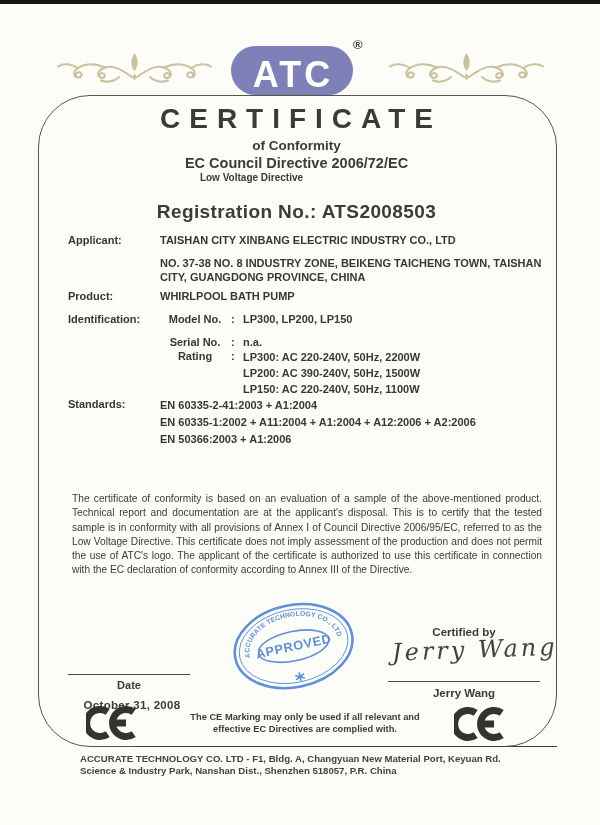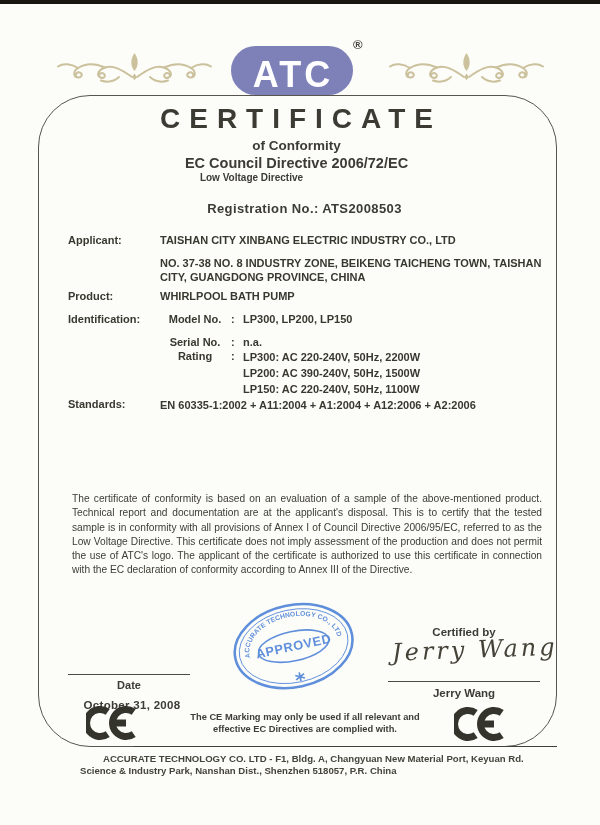--- a/index.html
+++ b/index.html
@@ -36,21 +36,21 @@
   .frame{
     left:38px;top:95px;width:517px;height:650px;
     border:1.6px solid #57554e;border-radius:52px;
   }
 
   .title{left:38px;top:103px;width:517px;font-size:28px;letter-spacing:9px;
          padding-left:9px;box-sizing:border-box;color:#3b3a33;}
   .subtitle{left:38px;top:138px;width:517px;font-size:13.5px;}
   .directive1{left:38px;top:155px;width:517px;font-size:14.5px;}
   .directive2{left:38px;top:172px;width:427px;font-size:10px;}
-  .registration{left:38px;top:201px;width:517px;font-size:13px;letter-spacing:.4px;margin-left:8px;}
+  .registration{left:38px;top:201px;width:517px;font-size:19px;letter-spacing:.4px;}
 
   .fld{font-size:11px;font-weight:bold;line-height:14px;color:#393830;}
   .lab{left:60px;width:84px;margin-left:8px;}
   .val{left:160px;width:398px;}
   .sublab{left:160px;width:70px;text-align:center;}
   .colon{left:231px;width:8px;}
   .subval{left:243px;width:300px;}
   .multiline div{line-height:16px;}
 
   .paragraph{
@@ -76,21 +76,21 @@
 
   .ce{width:52px;height:46px;}
   .ce.left{left:86px;top:700px;}
   .ce.right{left:454px;top:701px;}
   .ce-note{left:165px;width:280px;font-size:9.3px;font-weight:bold;color:#3d3c36;}
   .ce-note.l1{top:712px;}
   .ce-note.l2{top:724px;}
 
   .footer-line{left:134px;top:746px;width:423px;border-top:1.5px solid #403f38;}
   .footer-addr{left:80px;width:460px;font-size:9.6px;font-weight:bold;color:#45443c;line-height:12px;}
-  .footer-addr.l1{top:753px;margin-left:23px;}
+  .footer-addr.l1{top:753px;}
   .footer-addr.l2{top:765px;}
 </style>
 </head>
 <body>
 
 <div>
 
   <div class="abs scan-edge"></div>
 
   <svg class="abs flourish left" viewBox="0 0 165 45">
@@ -153,21 +153,23 @@
   <div class="abs fld sublab" style="top:349px">Rating</div>
   <div class="abs fld colon" style="top:349px">:</div>
   <div class="abs fld subval multiline" style="top:349px">
     <div>LP300: AC 220-240V, 50Hz, 2200W</div>
     <div>LP200: AC 390-240V, 50Hz, 1500W</div>
     <div>LP150: AC 220-240V, 50Hz, 1100W</div>
   </div>
 
   <div class="abs fld lab" style="top:397px">Standards:</div>
   <div class="abs fld val multiline" style="top:397px;line-height:17px">
+    <div style="line-height:17px">EN 60335-2-41:2003 + A1:2004</div>
     <div style="line-height:17px">EN 60335-1:2002 + A11:2004 + A1:2004 + A12:2006 + A2:2006</div>
+    <div style="line-height:17px">EN 50366:2003 + A1:2006</div>
   </div>
 
   <div class="abs paragraph">The certificate of conformity is based on an evaluation of a sample of the above-mentioned product. Technical report and documentation are at the applicant's disposal. This is to certify that the tested sample is in conformity with all provisions of Annex I of Council Directive 2006/95/EC, referred to as the Low Voltage Directive. This certificate does not imply assessment of the production and does not permit the use of ATC's logo. The applicant of the certificate is authorized to use this certificate in connection with the EC declaration of conformity according to Annex III of the Directive.</div>
 
   <div class="abs ctr b date-value">October 31, 2008</div>
   <div class="abs date-line"></div>
   <div class="abs ctr b date-label">Date</div>
 
   <svg class="abs stamp" viewBox="0 0 200 150">
     <g stroke="#4a80d8" fill="none">

